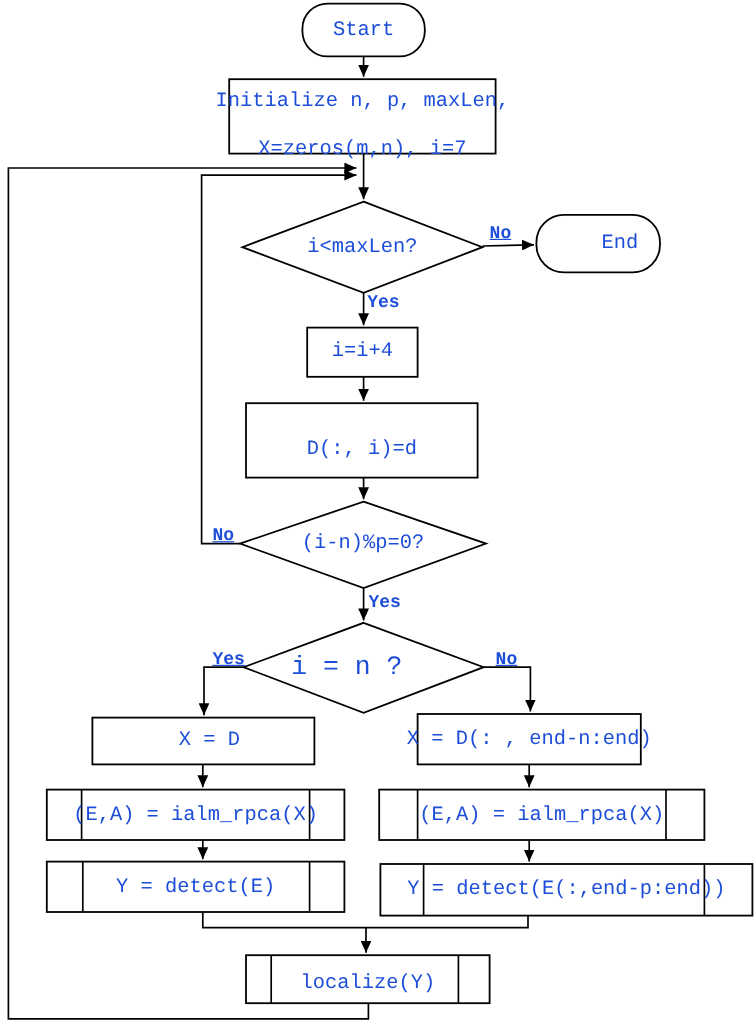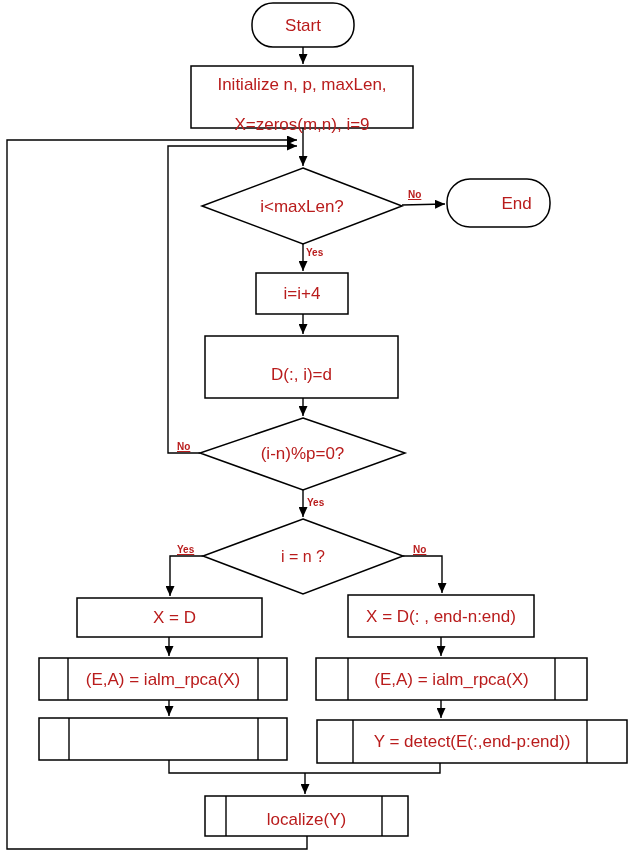--- a/index.html
+++ b/index.html
@@ -1,29 +1,29 @@
 <!DOCTYPE html>
 <html><head>
 <meta charset="utf-8">
 <style>
   html,body { margin:0; padding:0; background:#ffffff; }
   .canvas {
     position:relative; width:629px; height:855px; background:#ffffff;
-    font-family:Liberation Sans, sans-serif; color:#b91c1c; overflow:hidden;
+    font-family:Liberation Mono, monospace; color:#1d4ed8; overflow:hidden;
   }
   .canvas svg { position:absolute; left:0; top:0; }
   .shape { fill:#ffffff; stroke:#000; stroke-width:1.5; }
   .edge  { fill:none; stroke:#000; stroke-width:1.4; }
   .innerline { stroke:#000; stroke-width:1.4; }
   .nt {
     position:absolute; display:flex; flex-direction:column;
     align-items:center; justify-content:center; text-align:center;
     font-size:17px; line-height:25px; white-space:nowrap;
   }
-  .lbl { position:absolute; font-size:10px; font-weight:bold; line-height:13px; }
+  .lbl { position:absolute; font-size:15px; font-weight:bold; line-height:13px; }
   .u { text-decoration:underline; }
   .sup { font-size:10px; line-height:10px; vertical-align:super; }
   .it { font-style:italic; }
   .row { display:block;margin-top:15px; }
 </style>
 </head>
 <body>
 
 <div class="canvas">
 
@@ -87,45 +87,46 @@
       <rect class="shape" x="205" y="796" width="203" height="40"></rect>
       <line class="innerline" x1="226" y1="796" x2="226" y2="836"></line>
       <line class="innerline" x1="382" y1="796" x2="382" y2="836"></line>
     </g>
   </svg>
 
   <div class="nt" style="left:252px;top:3px;width:102px;height:44px">Start</div>
 
   <div class="nt" style="left:191px;top:66px;width:222px;height:62px">
     <span class="row">Initialize n, p, maxLen,</span>
-    <span class="row">X=zeros(m,n), i=9</span>
+    <span class="row">X=zeros(m,n), i=7</span>
   </div>
 
   <div class="nt" style="left:202px;top:186px;width:200px;height:40px">i&lt;maxLen?</div>
 
   <div class="nt" style="left:474px;top:179px;width:85px;height:48px">End</div>
 
   <div class="nt" style="left:256px;top:273px;width:92px;height:41px">i=i+4</div>
 
   <div class="nt" style="left:205px;top:336px;width:193px;height:62px">
     <span class="row">D(:, i)=d</span>
   </div>
 
   <div class="nt" style="left:200px;top:433px;width:205px;height:40px">(i-n)%p=0?</div>
 
-  <div class="nt" style="left:203px;top:536px;width:200px;height:40px;font-size:16px">i = n ?</div>
+  <div class="nt" style="left:189px;top:536px;width:200px;height:40px;font-size:22px">i = n ?</div>
 
   <div class="nt" style="left:77px;top:598px;width:195px;height:39px">X = D</div>
 
   <div class="nt" style="left:348px;top:595px;width:186px;height:42px">X = D(: , end-n:end)</div>
 
   <div class="nt" style="left:39px;top:658px;width:248px;height:42px">(E,A) = ialm_rpca(X)</div>
 
   <div class="nt" style="left:316px;top:658px;width:271px;height:42px">(E,A) = ialm_rpca(X)</div>
 
+  <div class="nt" style="left:39px;top:718px;width:248px;height:42px">Y = detect(E)</div>
 
   <div class="nt" style="left:317px;top:720px;width:310px;height:43px">Y = detect(E(:,end-p:end))</div>
 
   <div class="nt" style="left:205px;top:796px;width:203px;height:47px">localize(Y)</div>
 
   <span class="lbl u" style="left:408px;top:188px">No</span>
   <span class="lbl" style="left:306px;top:246px">Yes</span>
   <span class="lbl u" style="left:177px;top:440px">No</span>
   <span class="lbl" style="left:307px;top:496px">Yes</span>
   <span class="lbl u" style="left:177px;top:543px">Yes</span>

